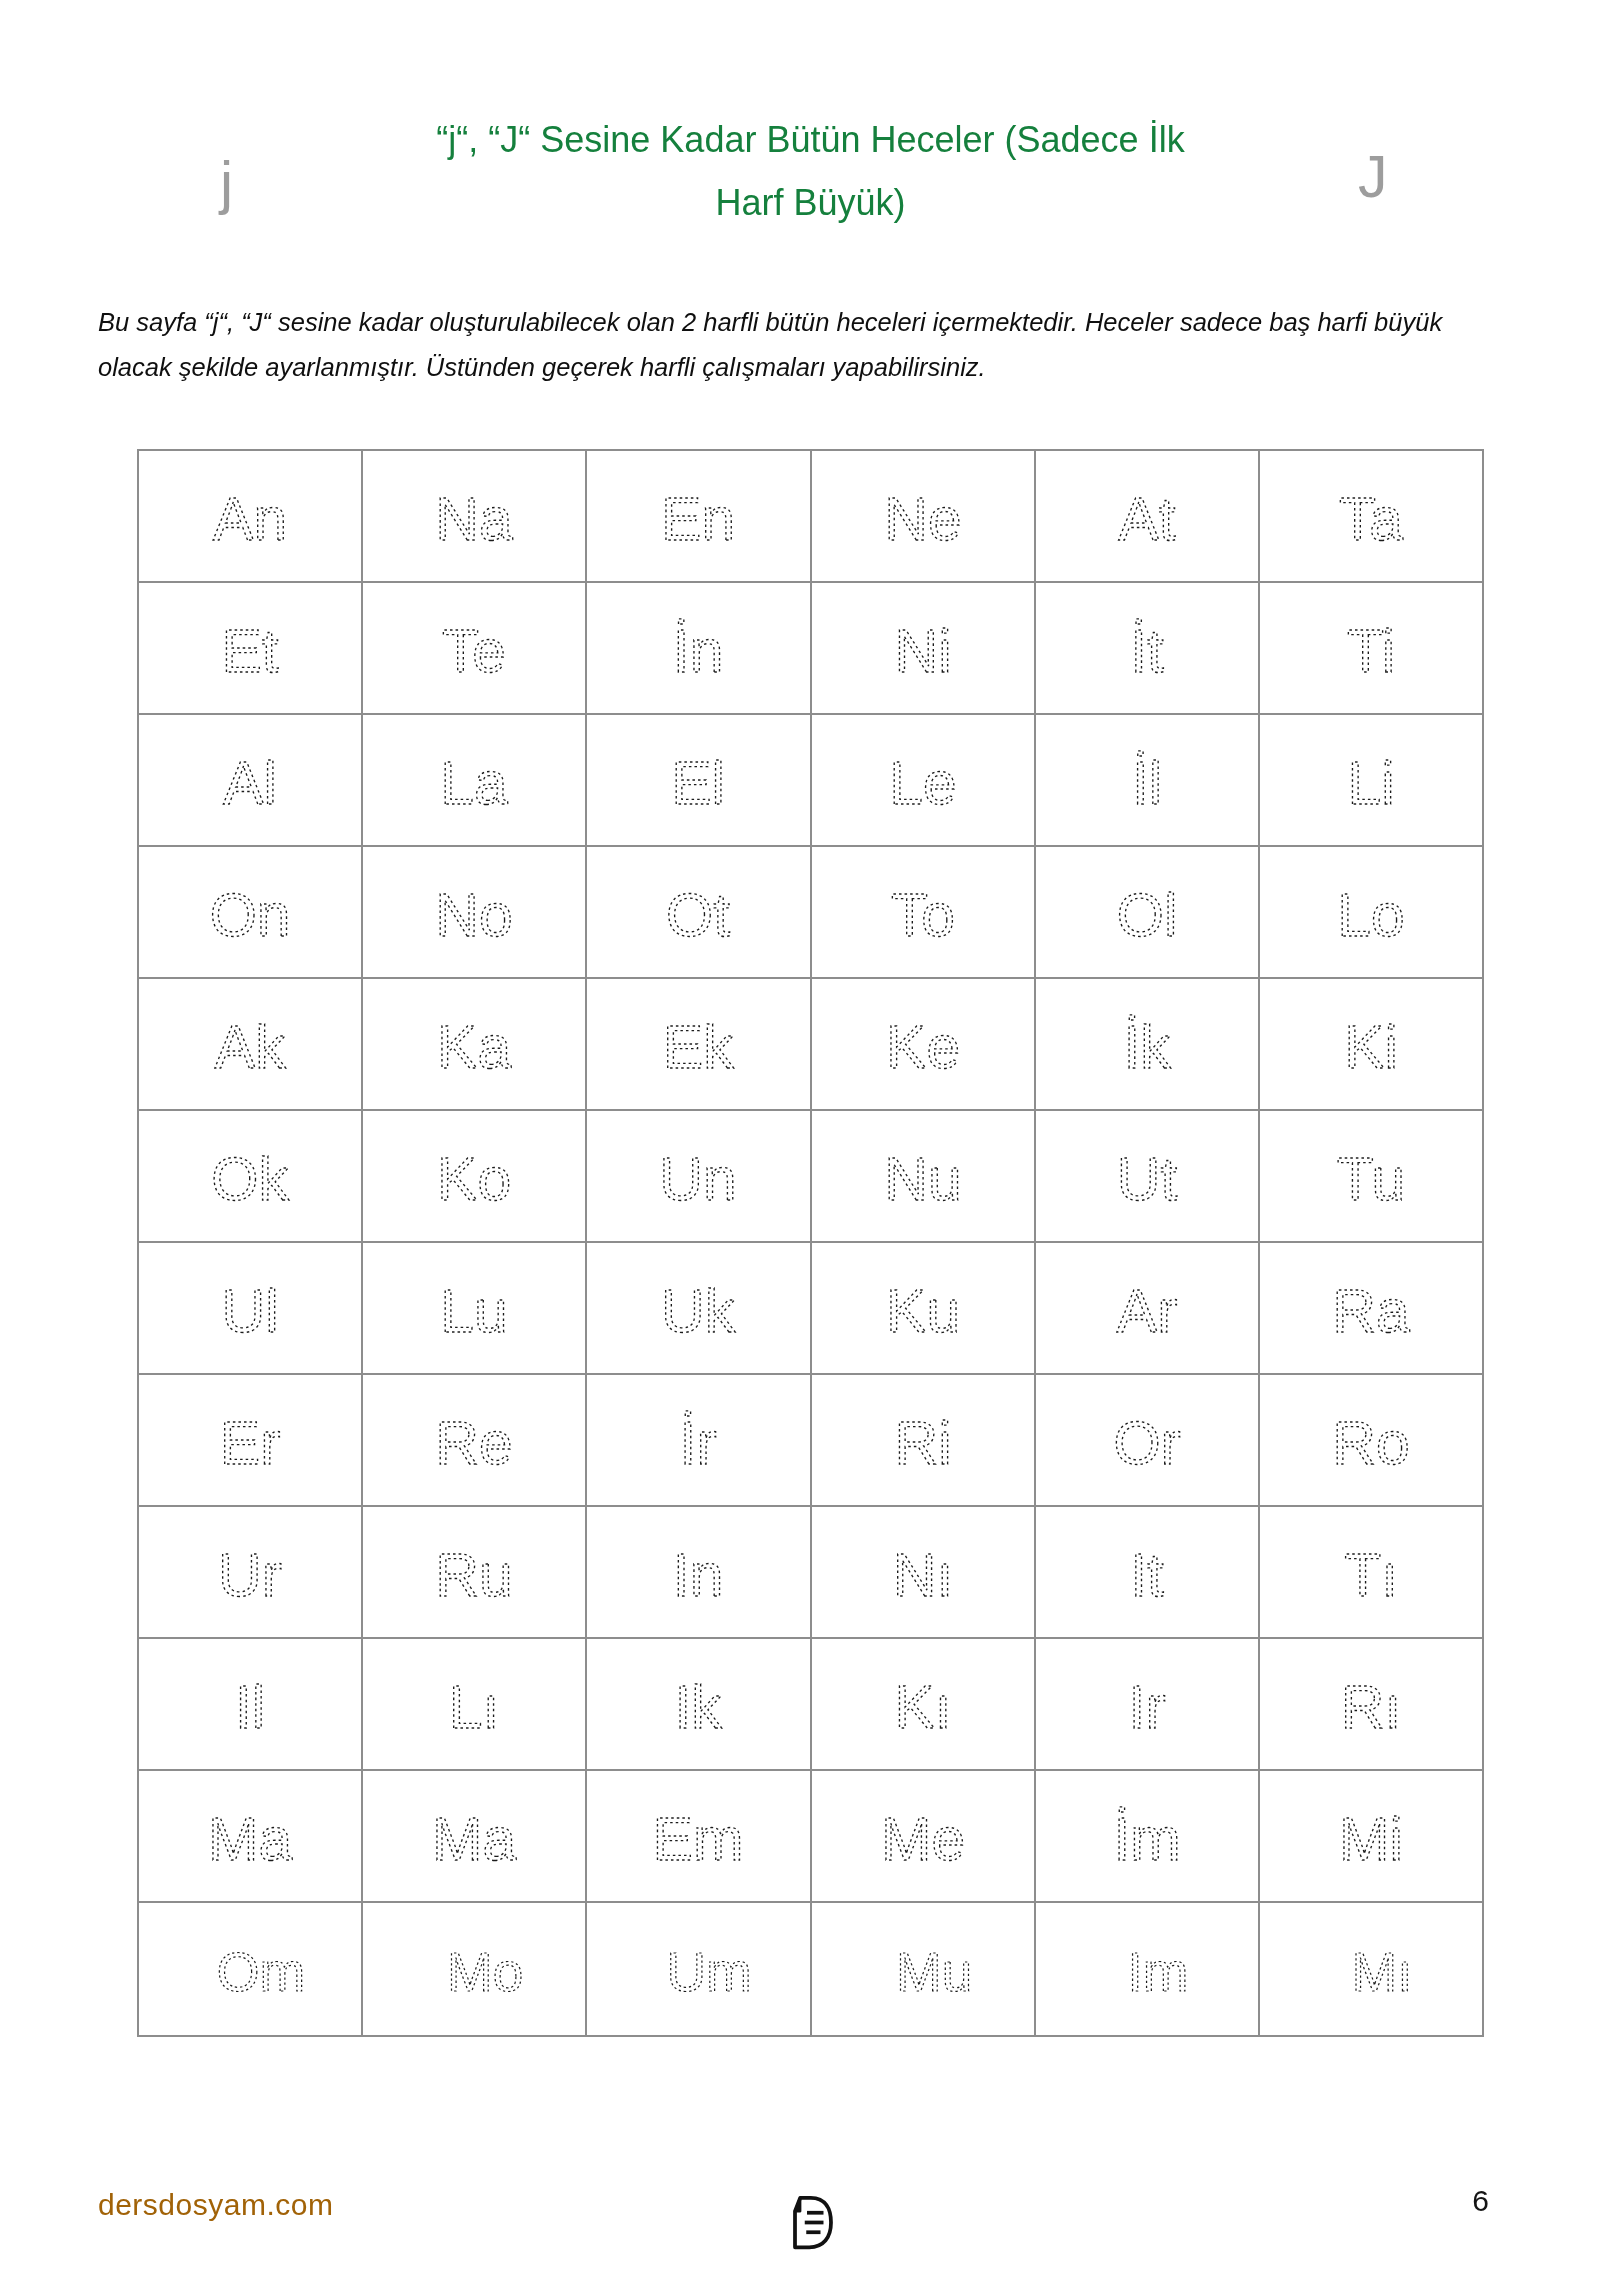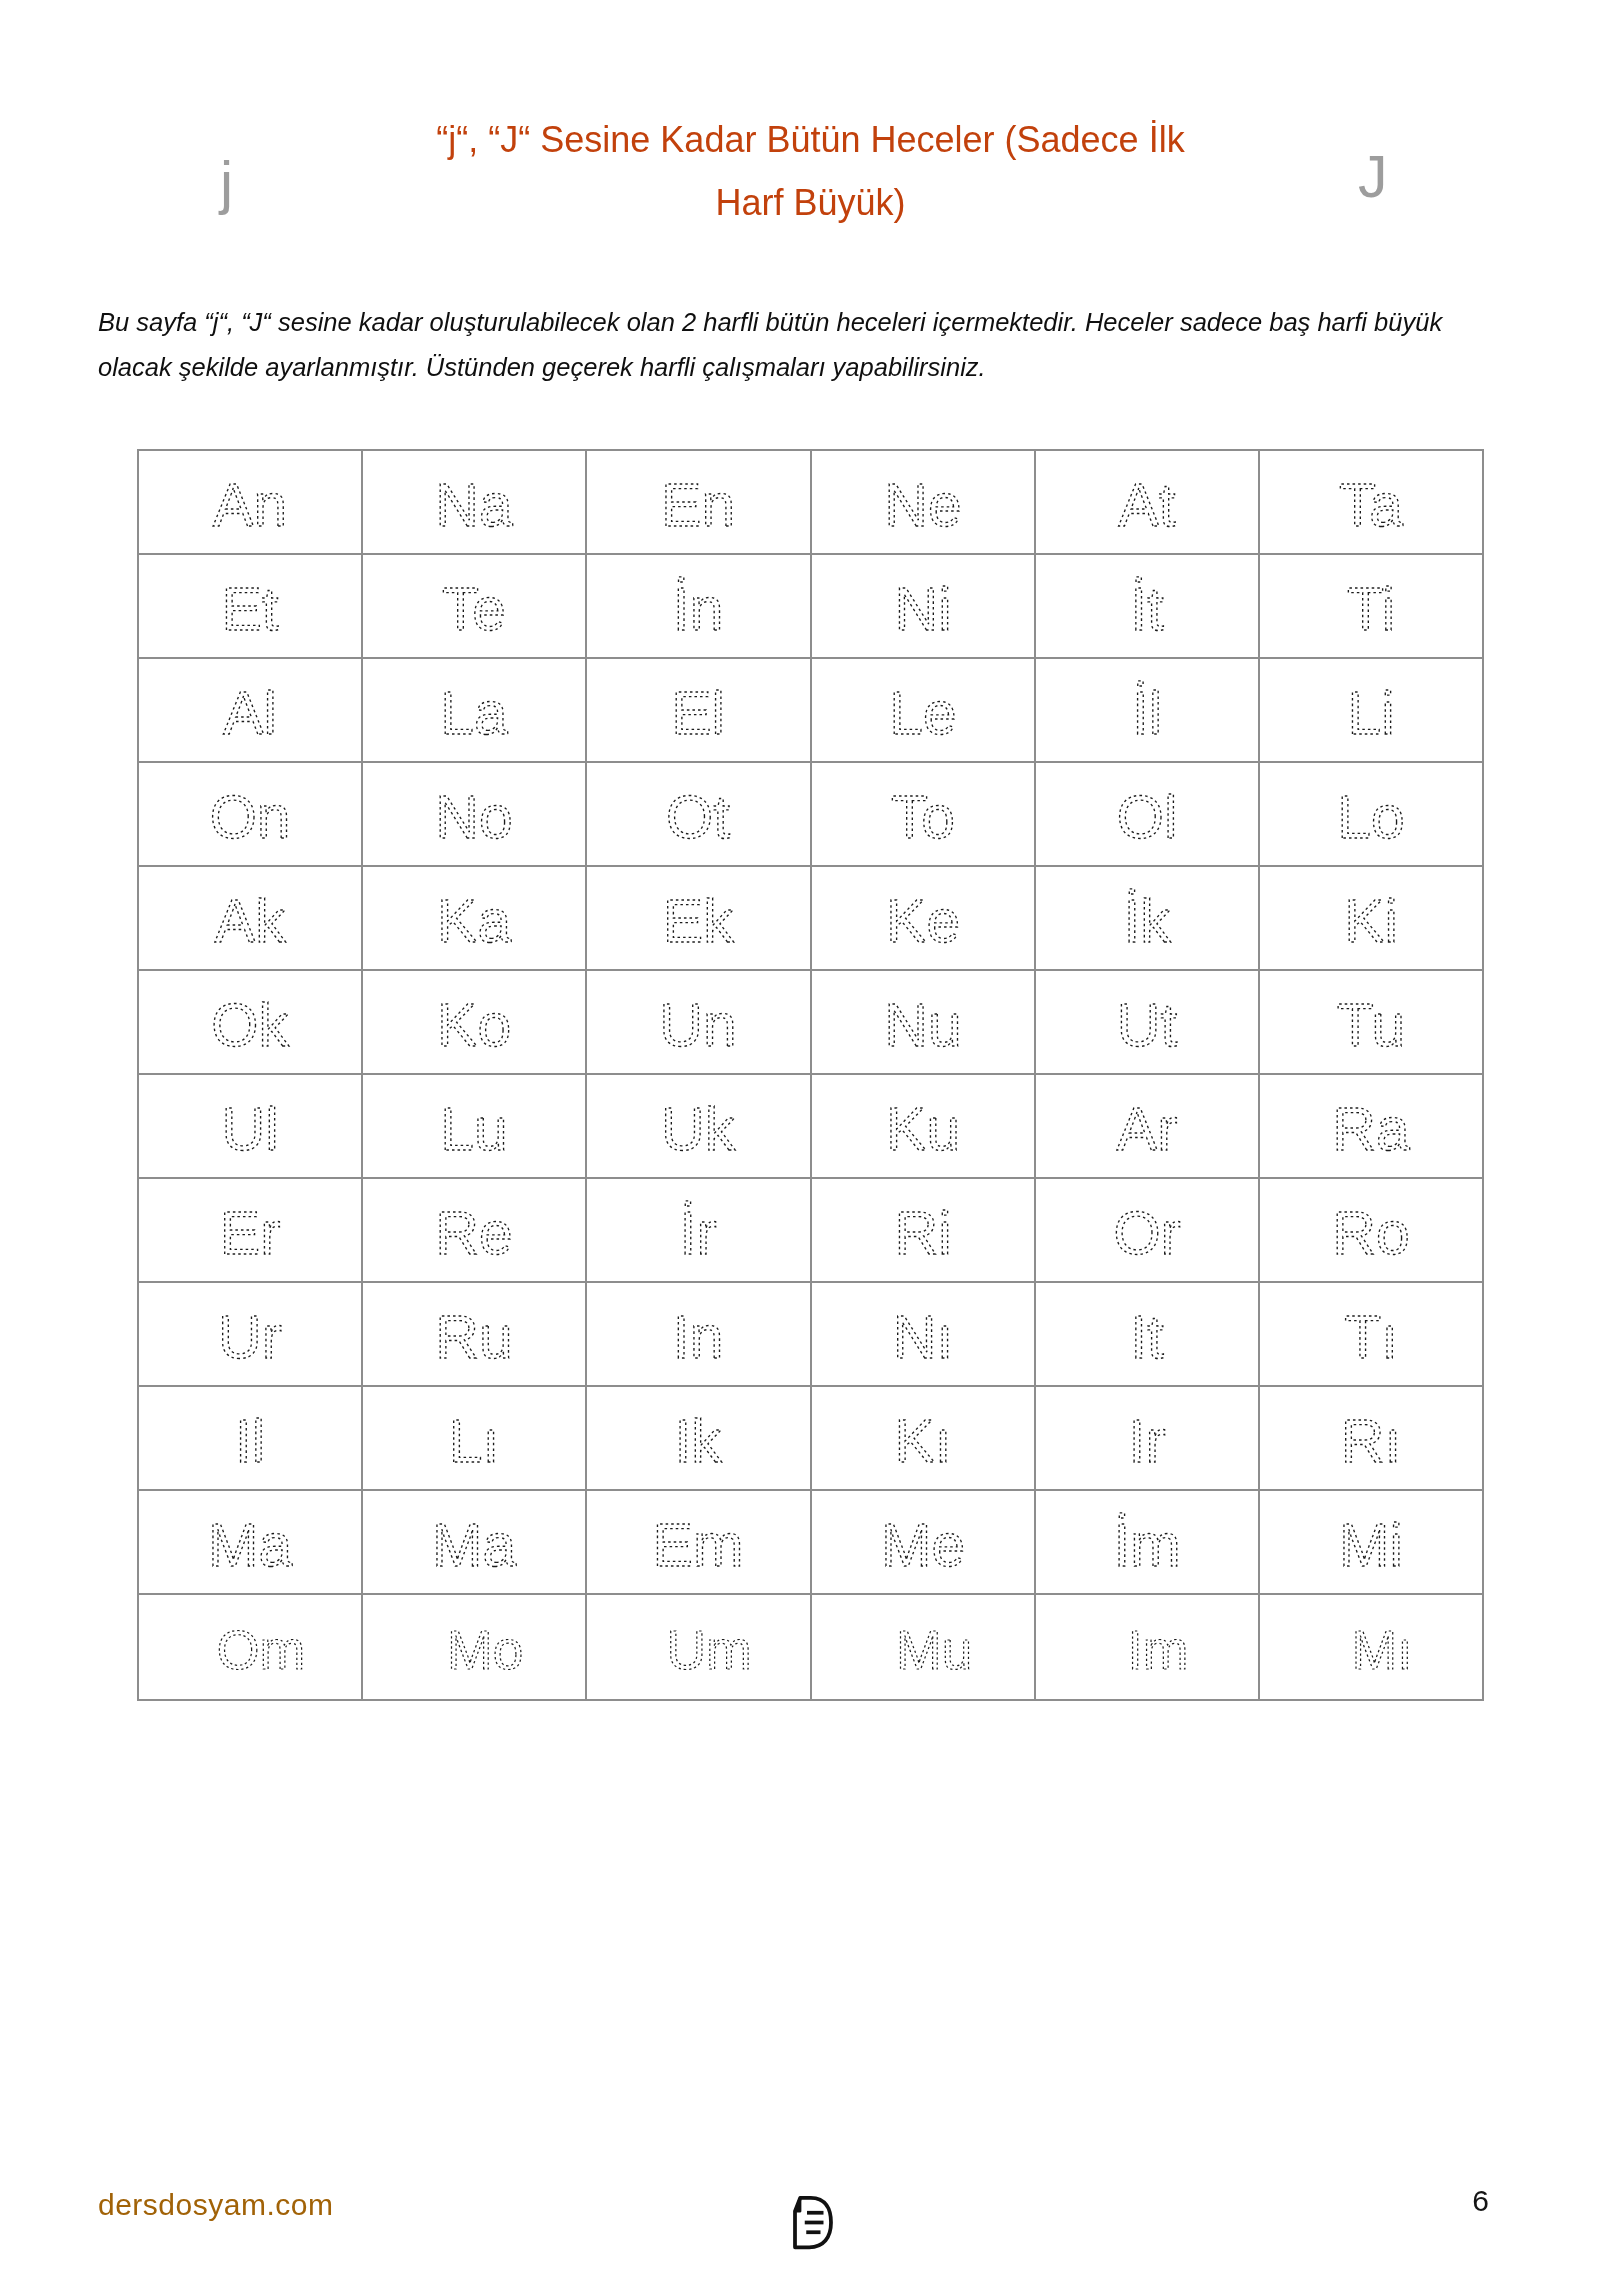--- a/index.html
+++ b/index.html
@@ -2,38 +2,38 @@
 <html><head>
 <meta charset="utf-8">
 <style>
   html,body { margin:0; padding:0; }
   body {
     width:1621px; height:2293px; position:relative; background:#ffffff;
     font-family:"Liberation Sans", sans-serif; overflow:hidden;
   }
   .title-block {
     position:absolute; top:122px; left:0; width:100%; text-align:center;
-    color:#c2410c; font-size:36px; font-weight:400; line-height:1.0;
+    color:#15803d; font-size:36px; font-weight:400; line-height:1.0;
   }
   .title-line1 { margin-bottom:27.4px; }
   .title-line2 { }
   .watermark {
     position:absolute; color:#9d9d9d; font-size:59px; font-weight:300;
   }
   .wm-left  { left:220px; top:149px; }
   .wm-right { left:1358px; top:143px; }
   .description {
     position:absolute; left:98px; top:300px; width:1372px;
     font-style:italic; font-size:25.5px; line-height:1.75; color:#0f0f0f;
   }
   .trace-grid {
     position:absolute; left:137px; top:449px; width:1347px;
     border:2.9px solid #8d8d8d; box-sizing:border-box; background:#ffffff;
   }
-  .grid-row { display:flex; height:104px; }
+  .grid-row { display:flex; height:132px; }
   .grid-cell {
     flex:1 1 0; box-sizing:border-box;
     border-right:2px solid #8d8d8d; border-bottom:2px solid #8d8d8d;
     display:flex; align-items:center; justify-content:center;
   }
   .grid-row .grid-cell:last-child { border-right:none; }
   .grid-row:last-child .grid-cell { border-bottom:none;padding-left:22px; }
   .trace-svg { width:100%; height:132px; display:block; }
   .trace-text {
     font-family:"Liberation Sans", sans-serif;

